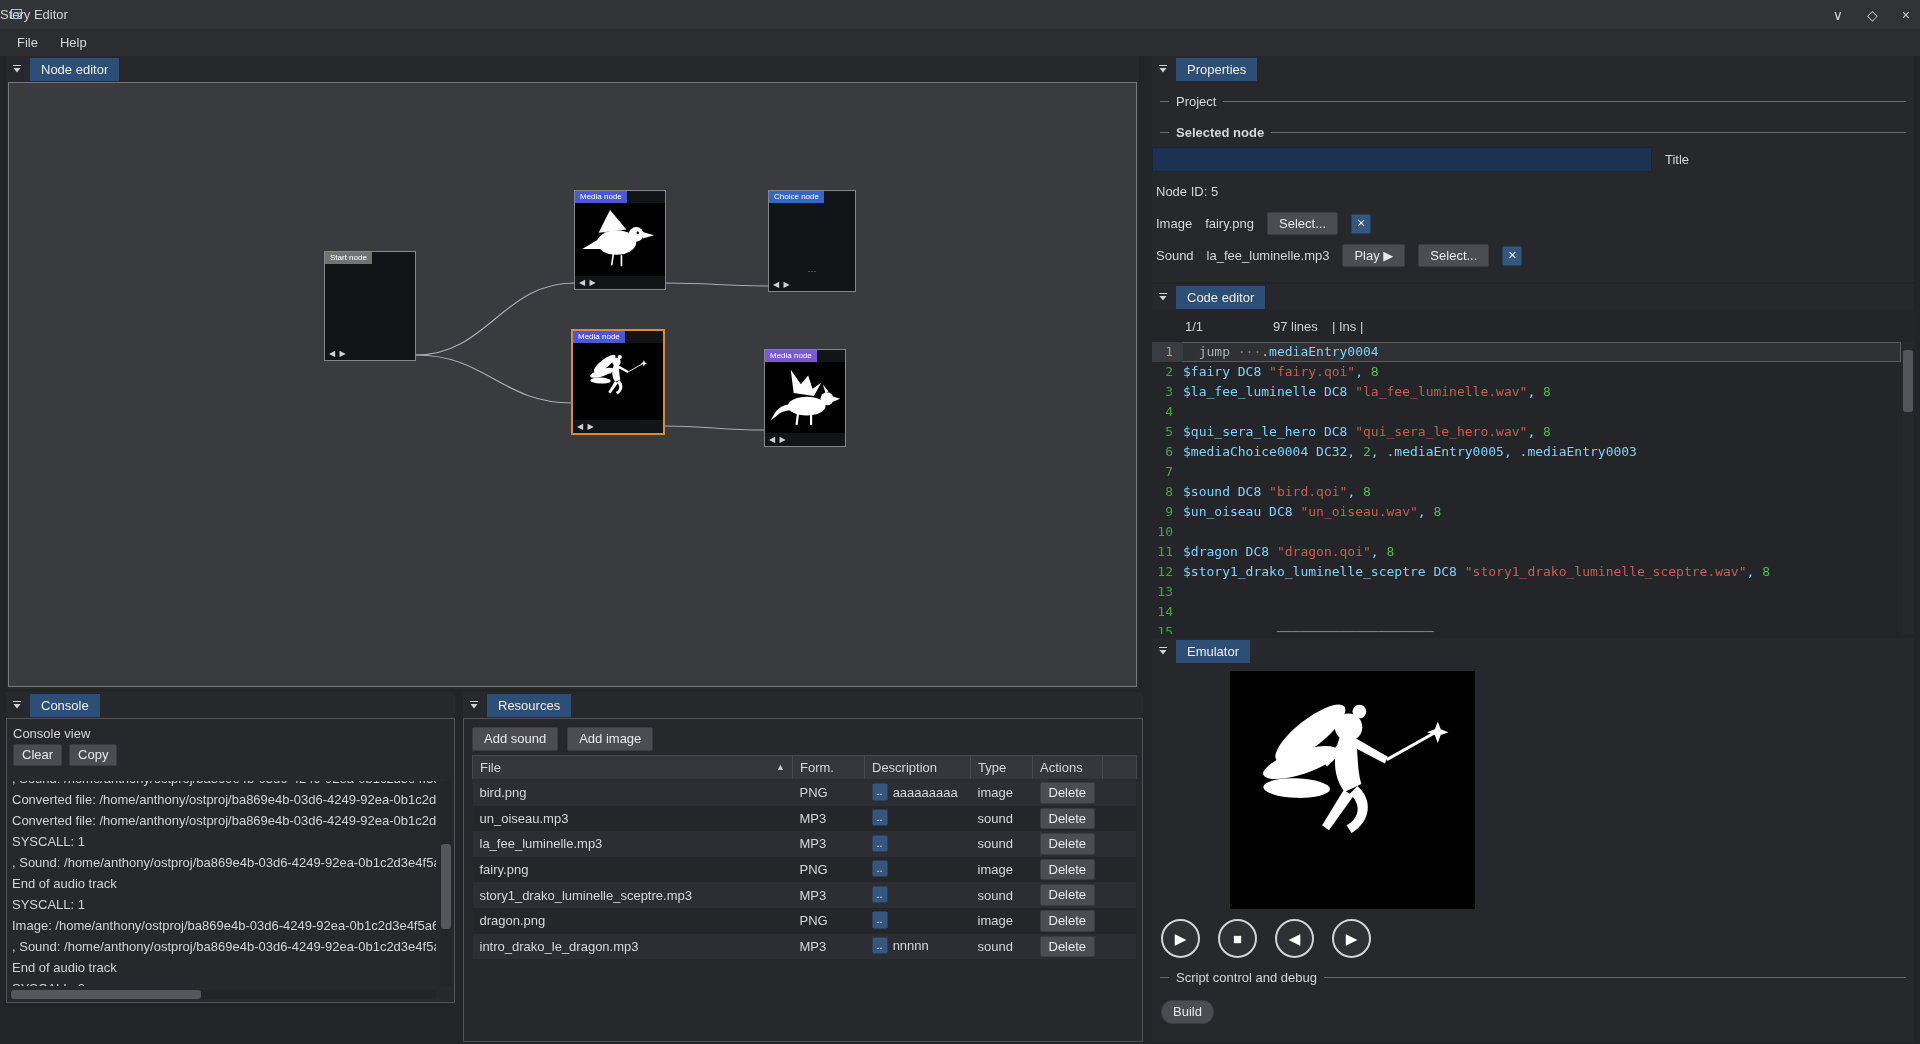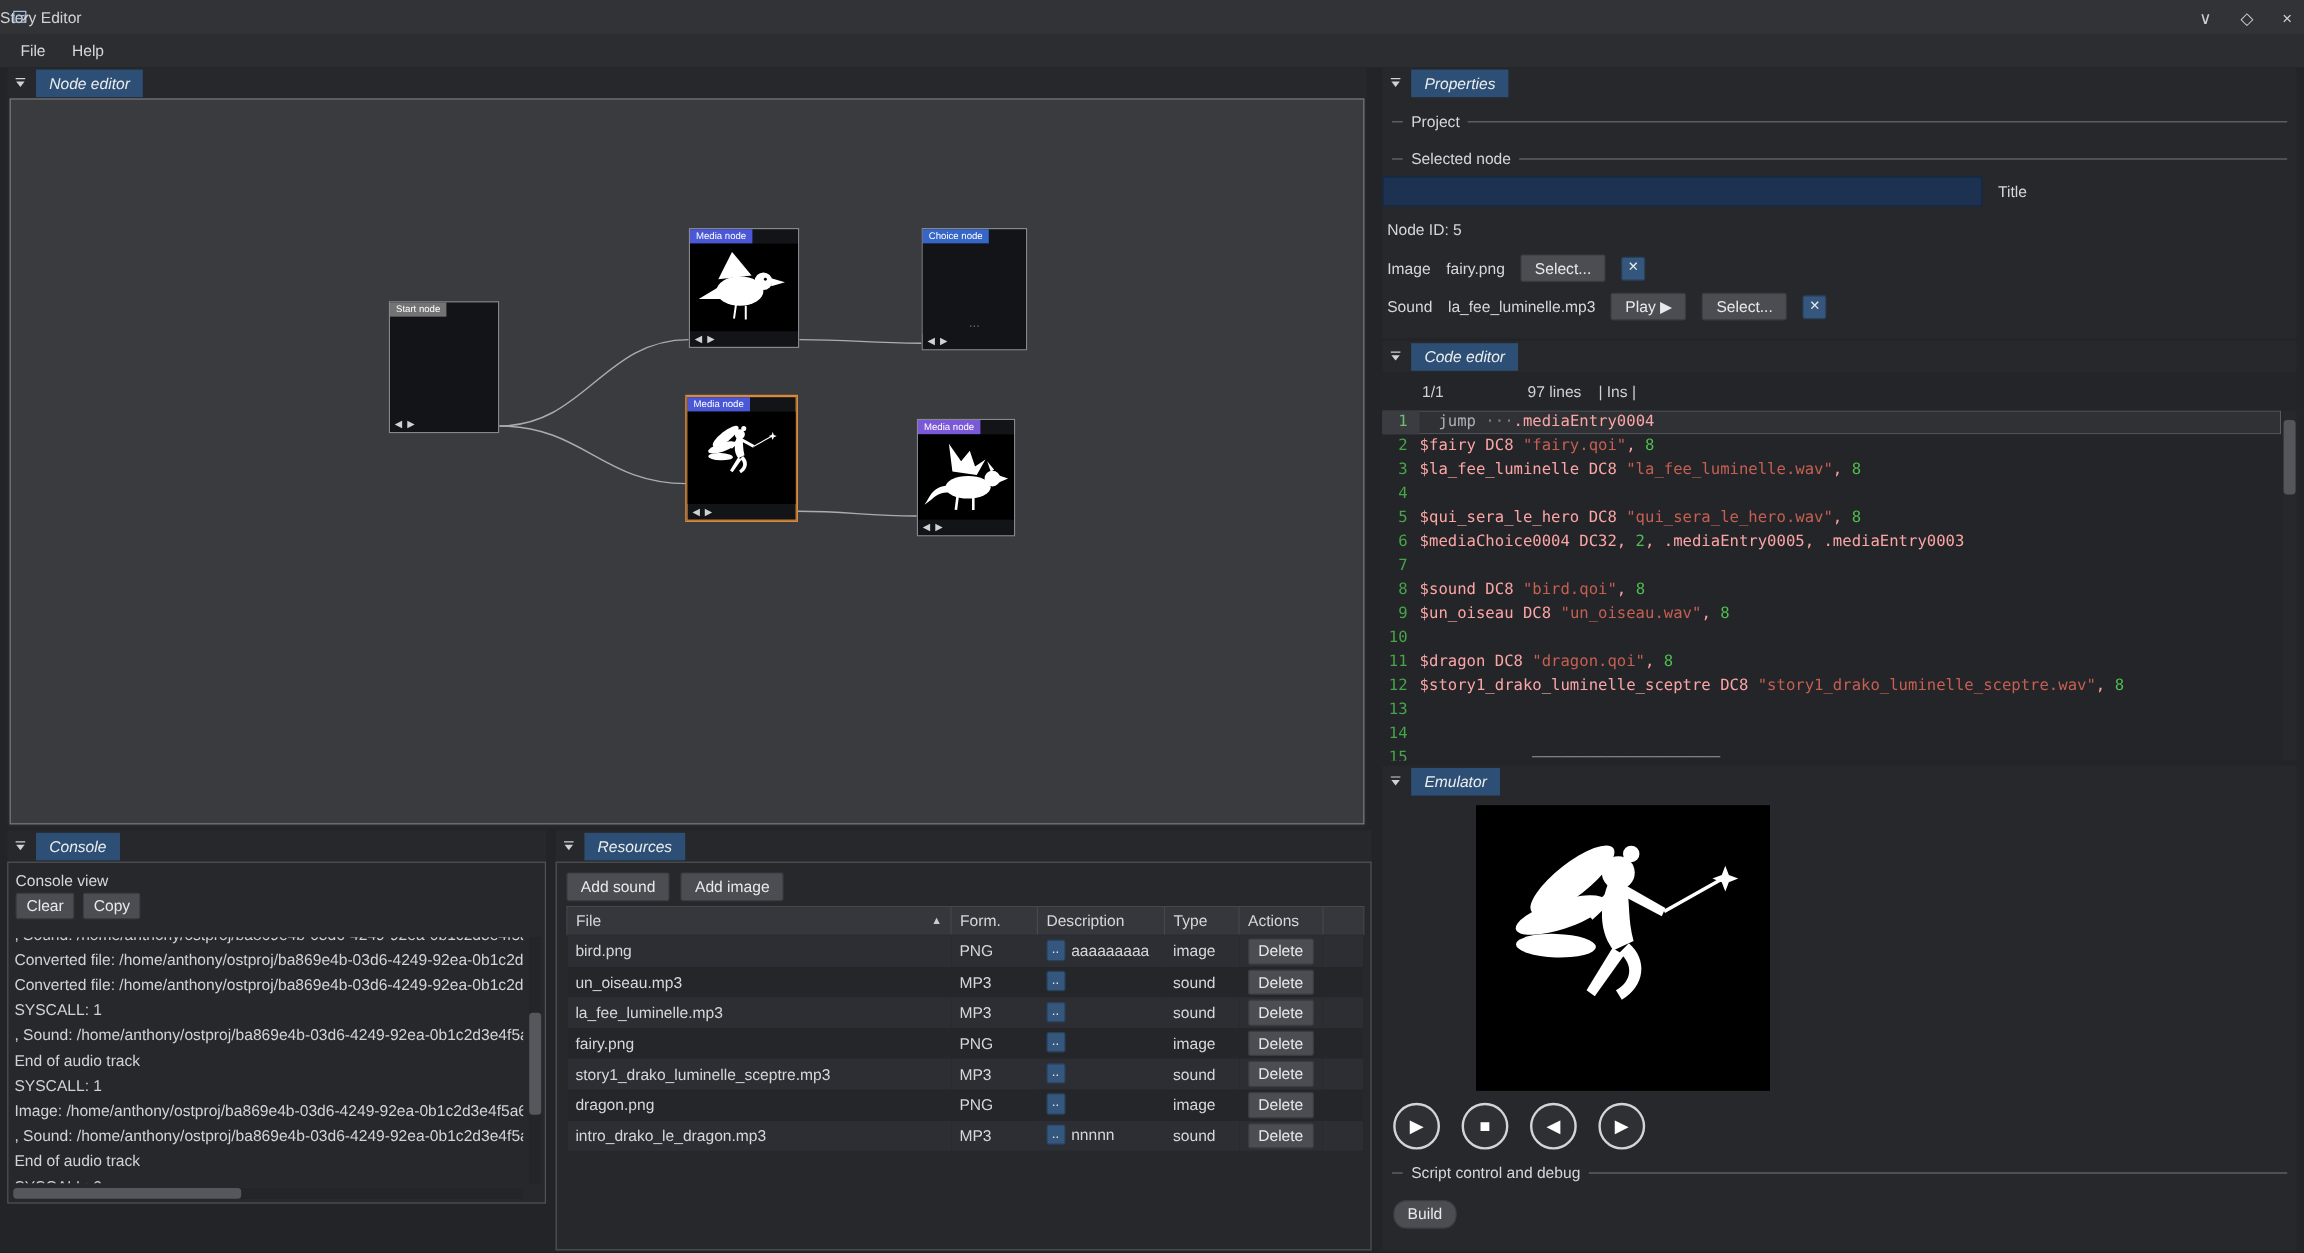--- a/index.html
+++ b/index.html
@@ -11,21 +11,21 @@
   .titlebar { position:absolute; top:0; left:0; right:0; height:29px; background:#313337; display:flex; align-items:center; padding:0 10px; }
   .titlebar .title { position:absolute; left:0; right:0; font-size:13px; color:#d2d3d5; }
   .app-icon { display:flex; z-index:2; }
   .win-controls { margin-left:auto; z-index:2; display:flex; gap:24px; font-size:14px; color:#cfd0d2; }
   .win-controls span { cursor:default; line-height:1; }
   .menubar { position:absolute; top:29px; left:0; right:0; height:27px; background:#2b2d30; display:flex; align-items:center; padding-left:6px; font-size:13px; }
   .menu-item { padding:5px 11px; }
 
   
   .panel { position:absolute; background:#26282b; }
-  .phead { height:26px; display:flex; align-items:center; gap:7px; padding-left:5px;font-style:italic; }
+  .phead { height:26px; display:flex; align-items:center; gap:7px; padding-left:5px; }
   .ptab { background:#2d4f76; color:#eceded; font-size:13px; padding:5px 11px; line-height:1; }
   .pbody { position:absolute; left:0; right:0; top:26px; bottom:0; }
 
   #p-node      { left:6px;    top:56px;  width:1133px; height:633px; }
   #p-console   { left:6px;    top:692px; width:449px;  height:311px; }
   #p-resources { left:463px;  top:692px; width:680px;  height:350px; }
   #p-props     { left:1152px; top:56px;  width:762px;  height:226px; }
   #p-code      { left:1152px; top:284px; width:762px;  height:350px; }
   #p-emu       { left:1152px; top:638px; width:762px;  height:404px; }
 
@@ -40,34 +40,34 @@
   .btn-mini { padding:1px 4px; font-size:11px; }
   .clear-btn { background:#35577e; border:1px solid #29405c; border-radius:2px; color:#e8e9ea; width:20px; height:20px; font-size:11px; line-height:1; }
   .text-input { background:#1d3250; border:1px solid #152740; height:25px; width:500px; color:#e8e9ea; padding:0 6px; font-size:13px; font-family:inherit; }
 
   .group { display:flex; align-items:center; gap:7px; font-size:13px; color:#d6d7d9; }
   .group::before { content:""; width:9px; height:1px; background:#6a6c70; }
   .group::after { content:""; flex:1; height:1px; background:#6a6c70; }
 
   
   #p-props .group-project { margin:12px 8px 0 8px; }
-  #p-props .group-selnode { margin:16px 8px 0 8px; }
+  #p-props .group-selnode { margin:16px 8px 0 8px;font-weight:bold; }
   .prow { display:flex; align-items:center; gap:13px; margin:7px 0 0 4px; font-size:13px; min-height:25px; }
   .prow.title-row { margin-left:0; }
   .prow .val { color:#d6d7d9; }
 
   
   .cstatus { display:flex; padding:9px 0 5px 33px; font-size:13px; color:#cfd1d3; }
   .cstatus .cur { width:88px; } .cstatus .cnt { width:59px; }
   .code-wrap { position:absolute; top:32px; left:0; right:13px; bottom:0; overflow:hidden; }
   .code-line { display:flex; height:20px; line-height:20px; font-family:"DejaVu Sans Mono", monospace; font-size:13px; }
   .code-line .gut { width:31px; text-align:right; padding-right:10px; color:#46a546; flex:none; }
   .code-line .ltx { white-space:pre; }
   .code-line .ltx span { white-space:pre; }
-  .tk-p { color:#fca5a5; } .tk-s { color:#c65f52; } .tk-n { color:#4fbf4f; } .tk-k { color:#aab0b6; } .tk-d { color:#7c8085; }
+  .tk-p { color:#7dd3fc; } .tk-s { color:#c65f52; } .tk-n { color:#4fbf4f; } .tk-k { color:#aab0b6; } .tk-d { color:#7c8085; }
   .code-line.current { background:#2f3135; box-shadow:inset 0 0 0 1px #5a5c61; }
   .code-line.current .gut { background:#3a3c41; color:#6dc06d; }
   .vtrack { position:absolute; right:0; top:32px; bottom:0; width:12px; background:#26282b; }
   .vthumb { position:absolute; right:1px; width:10px; background:#54565b; border-radius:3px; }
   #code-vthumb { top:8px; height:62px; }
 
   
   .console-label { margin:7px 0 3px 6px; font-size:13px; }
   .cbtns { display:flex; gap:7px; margin:2px 0 6px 6px; }
   .console-list { position:absolute; top:62px; left:5px; right:18px; bottom:16px; overflow:hidden; font-size:13px; line-height:21px; color:#d2d3d5; }

